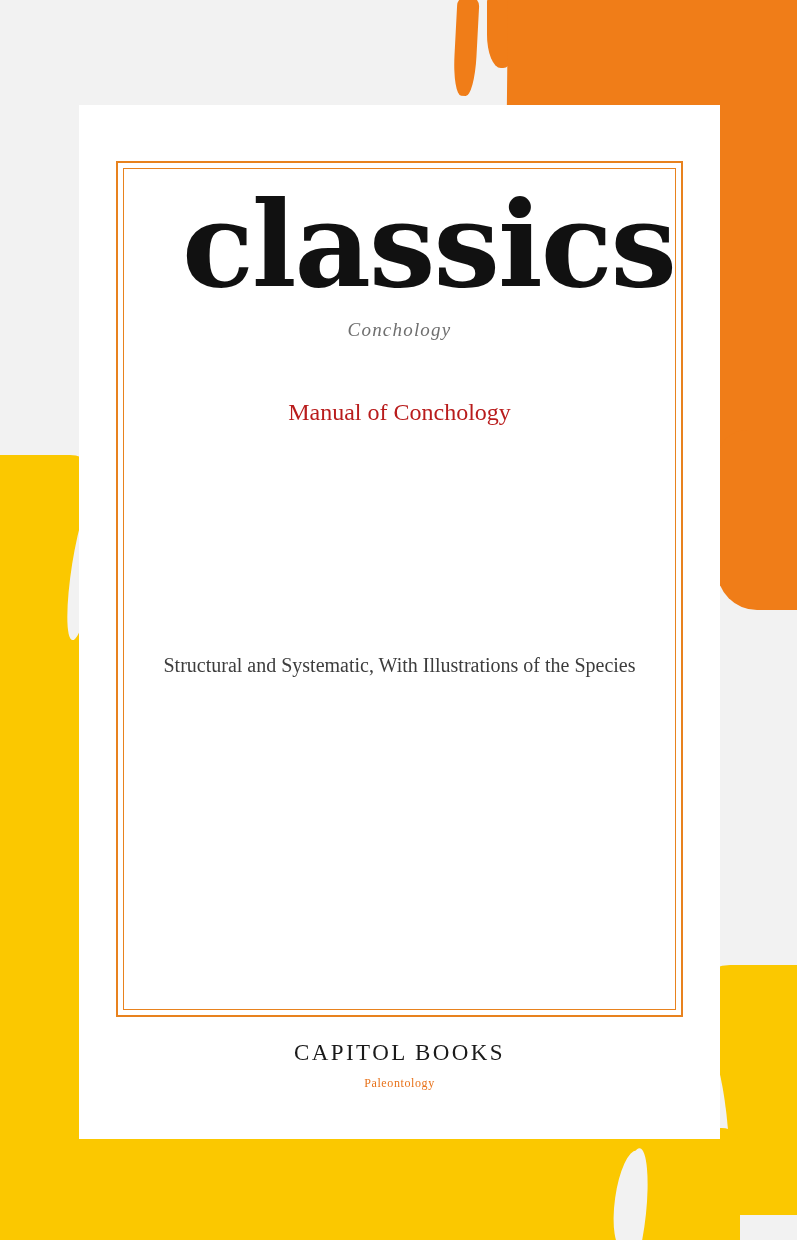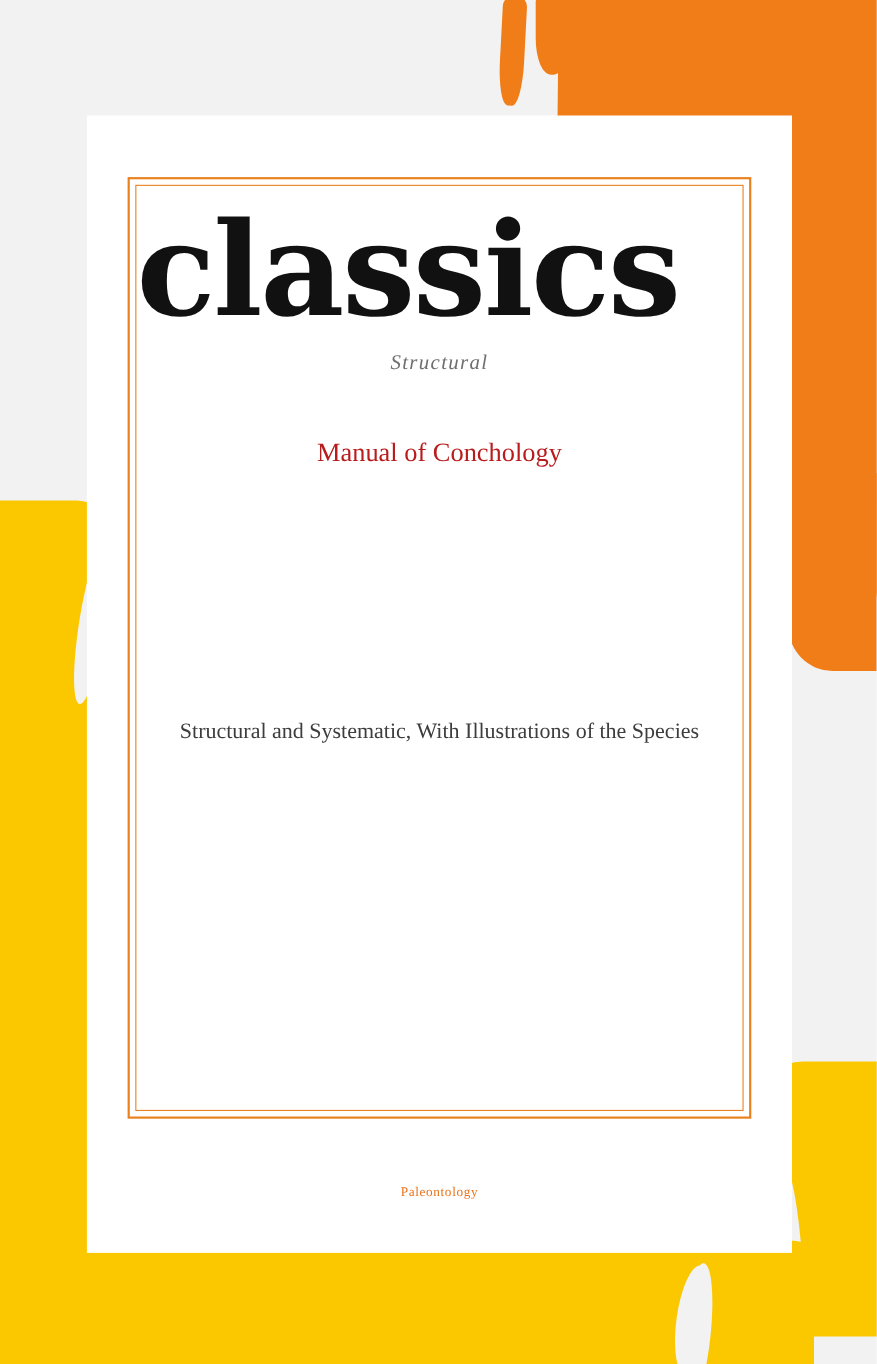--- a/index.html
+++ b/index.html
@@ -171,21 +171,21 @@
     inset: 5px;
     border: 1px solid #e8821e;
     display: flex;
     flex-direction: column;
     align-items: center;
   }
 
   .title-block {
     margin-top: 18px;
     width: 100%;
-    text-align: left;
+    text-align: right;
   }
   .title-line {
     font-family: "DejaVu Serif", "Liberation Serif", serif;
     font-weight: 700;
     font-size: 118px;
     line-height: 0.98;
     letter-spacing: -2px;
     color: #111111;
   }
   .title-line.second {
@@ -257,25 +257,26 @@
 </div>
 
 <div class="cover">
   <div class="frame-outer">
     <div class="frame-inner">
 
       <div class="title-block">
         <div class="title-line">classics</div>
       </div>
 
-      <div class="author">Structural</div>
+      <div class="author">Conchology</div>
 
       <div class="subject">Manual of Conchology</div>
 
       <div class="tagline">Structural and Systematic, With Illustrations of the Species</div>
 
     </div>
   </div>
 
   <div class="publisher-block">
+    <div class="publisher">CAPITOL BOOKS</div>
     <div class="imprint">Paleontology</div>
   </div>
 </div>
 
 </body></html>

